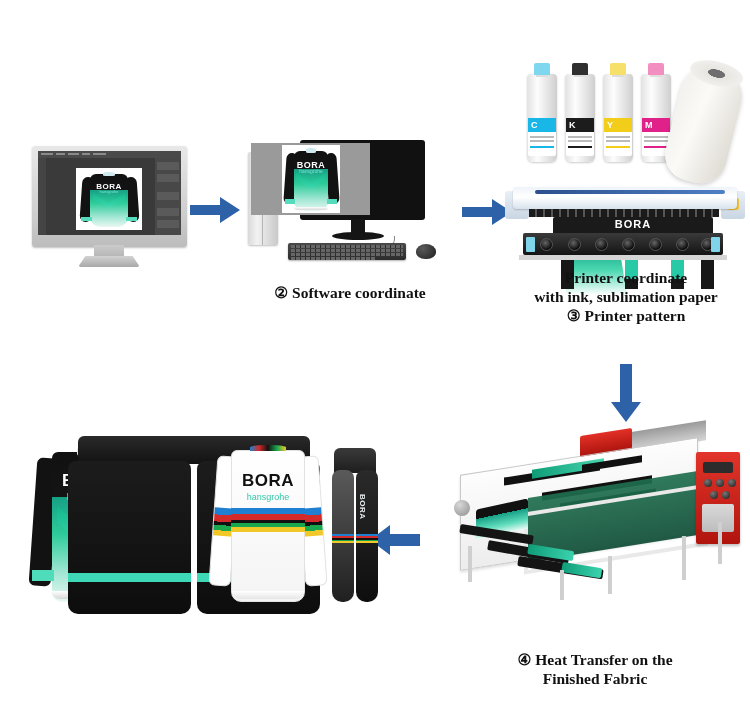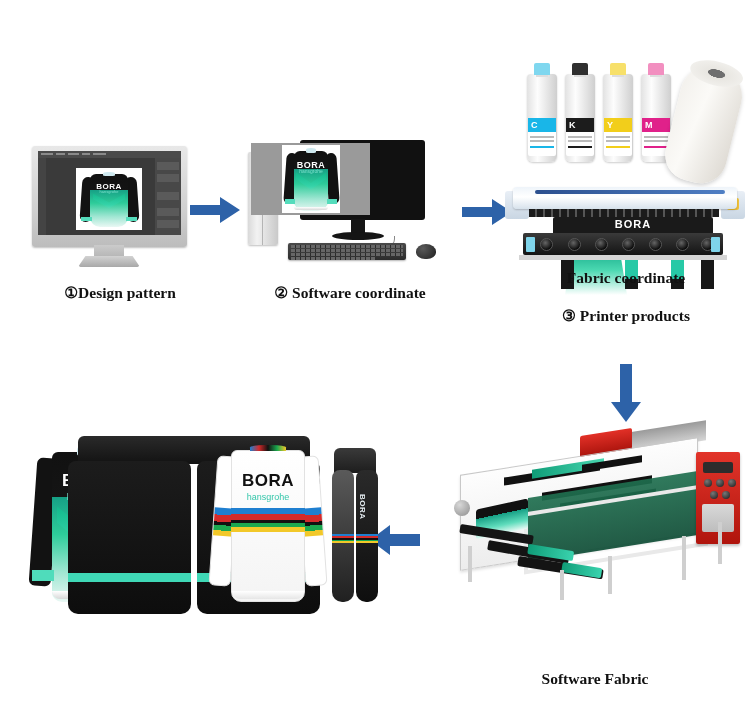--- a/index.html
+++ b/index.html
@@ -239,21 +239,20 @@
           <div class="j-logo" style="font-size:8px">BORA</div>
           <div class="j-sub" style="font-size:4px">hansgrohe</div>
           <div class="j-cuff" style="left:1%;top:82%"></div>
           <div class="j-cuff" style="right:1%;top:82%"></div>
         </div>
       </div>
     </div>
     <div class="mon-neck"></div>
     <div class="mon-base"></div>
   </div>
-  <div class="cap" style="left:0;top:283px;width:240px">①Design pattern</div>
 
   <svg class="arrow-r" style="left:190px;top:197px" viewBox="0 0 50 26">
     <polygon points="0,8 30,8 30,0 50,13 30,26 30,18 0,18" fill="#2d62a8"></polygon>
   </svg>
 
   <div class="s2">
     <div class="tower">
       <div class="seam"></div>
       <div class="btn" style="top:24px"></div>
       <div class="btn" style="top:33px"></div>
@@ -372,22 +371,23 @@
         <div class="pr-fan" style="left:72px"></div>
         <div class="pr-fan" style="left:99px"></div>
         <div class="pr-fan" style="left:126px"></div>
         <div class="pr-fan" style="left:153px"></div>
         <div class="pr-fan" style="left:178px"></div>
         <div class="pr-endbox" style="right:3px"></div>
       </div>
       <div class="pr-stand"></div>
     </div>
   </div>
-  <div class="cap" style="left:508px;top:268px;width:236px">Fabric coordinate</div>
-  <div class="cap" style="left:508px;top:306px;width:236px">③ Printer products</div>
+  <div class="cap" style="left:508px;top:268px;width:236px">Printer coordinate</div>
+  <div class="cap" style="left:508px;top:287px;width:236px">with ink,  sublimation paper</div>
+  <div class="cap" style="left:508px;top:306px;width:236px">③ Printer pattern</div>
 
   <svg class="arrow-d" style="left:611px;top:364px" viewBox="0 0 30 58">
     <polygon points="9,0 21,0 21,38 30,38 15,58 0,38 9,38" fill="#2d62a8"></polygon>
   </svg>
 
   <div class="s4">
     <div class="ht-gantry"></div>
     <div class="ht-redtop"></div>
     <div class="ht-bed"></div>
     <div class="ht-topstrip" style="left:72px;top:46px;width:96px;height:8px"></div>
@@ -412,21 +412,22 @@
     <div class="ht-out" style="left:56px;top:116px;width:82px;height:10px;transform:rotate(10deg)"></div>
     <div class="ht-out grn" style="left:96px;top:120px;width:46px;height:10px;transform:rotate(9deg)"></div>
     <div class="ht-out" style="left:86px;top:132px;width:86px;height:10px;transform:rotate(9deg)"></div>
     <div class="ht-out grn" style="left:130px;top:138px;width:40px;height:10px;transform:rotate(9deg)"></div>
     <div class="ht-leg" style="left:36px;top:122px;height:36px"></div>
     <div class="ht-leg" style="left:128px;top:146px;height:30px"></div>
     <div class="ht-leg" style="left:176px;top:132px;height:38px"></div>
     <div class="ht-leg" style="left:250px;top:112px;height:44px"></div>
     <div class="ht-leg" style="left:286px;top:98px;height:42px"></div>
   </div>
-  <div class="cap" style="left:440px;top:669px;width:310px">Software Fabric</div>
+  <div class="cap" style="left:440px;top:650px;width:310px">④ Heat Transfer on the</div>
+  <div class="cap" style="left:440px;top:669px;width:310px">Finished Fabric</div>
 
   <svg class="arrow-l" style="left:370px;top:525px" viewBox="0 0 50 30">
     <polygon points="50,9 20,9 20,0 0,15 20,30 20,21 50,21" fill="#2d62a8"></polygon>
   </svg>
 
   <div class="s5">
 
     <div class="prod gj jersey">
       <div class="j-arm-l"></div>
       <div class="j-arm-r"></div>

